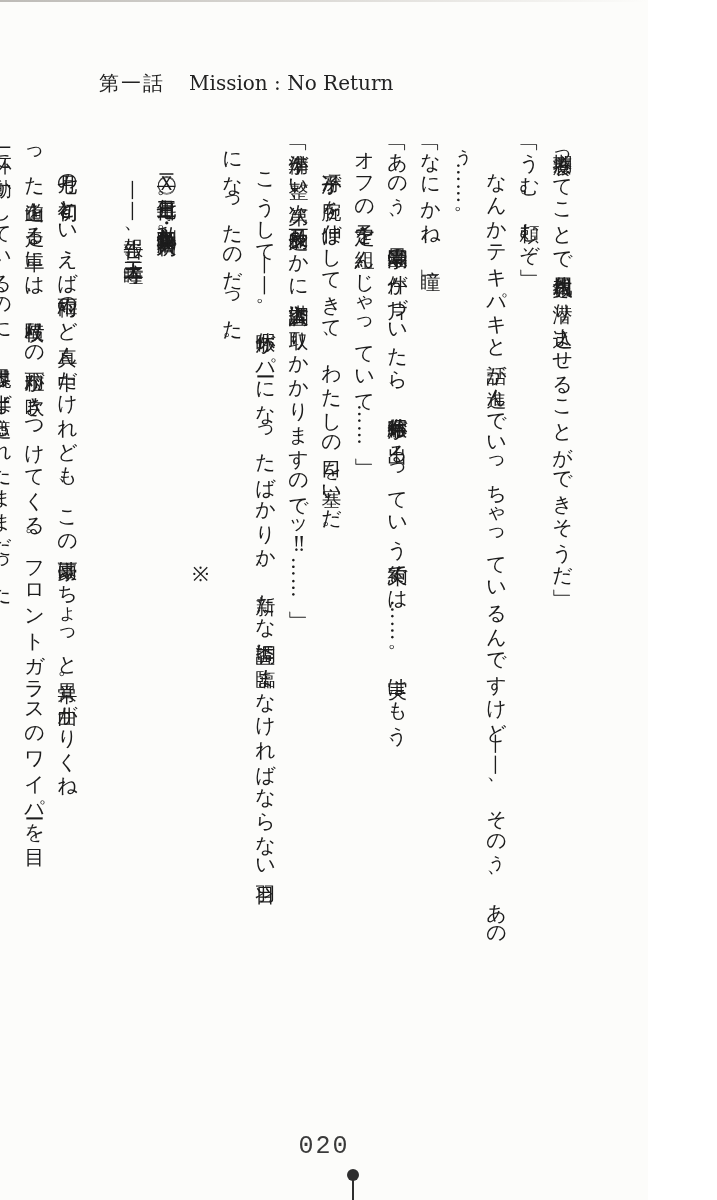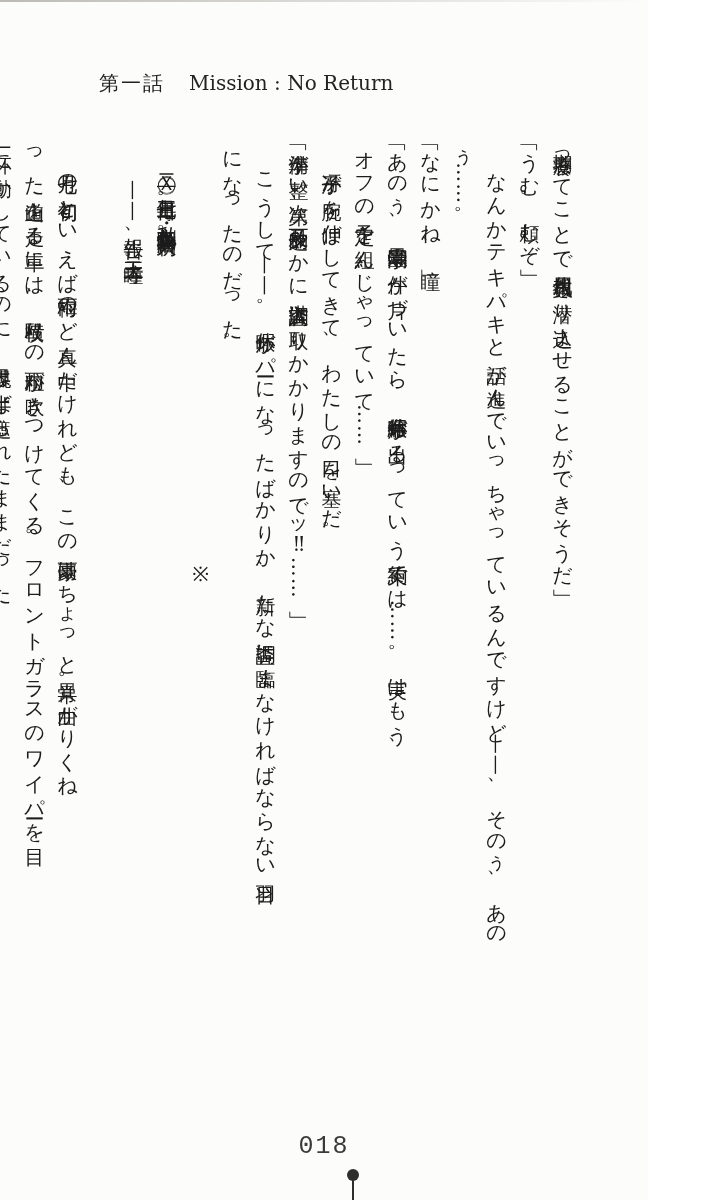--- a/index.html
+++ b/index.html
@@ -96,18 +96,18 @@
       <p>になったのだった。</p>
       <p class="center">※</p>
       <p>　二〇〇Ｘ年七月三日。『私立・創炎学園』潜入初日。</p>
       <p>　　——報告、天王寺瞳。</p>
       <p class="blank"></p>
       <p>　七月の初旬といえば梅雨のど真ん中だけれども、この豪雨はちょっと異常。曲がりくね</p>
       <p>った山道を走る車には、横殴りの雨粒が吹きつけてくる。フロントガラスのワイパーを目</p>
       <p>一杯に動かしているのに、視界は半ば遮られたままだった。</p>
     </div>
 
-  <div class="page-number">018</div>
+  <div class="page-number">020</div>
 
   <div class="footer-dot"></div>
   <div class="footer-line"></div>
 
 </div>
 
 </body></html>

